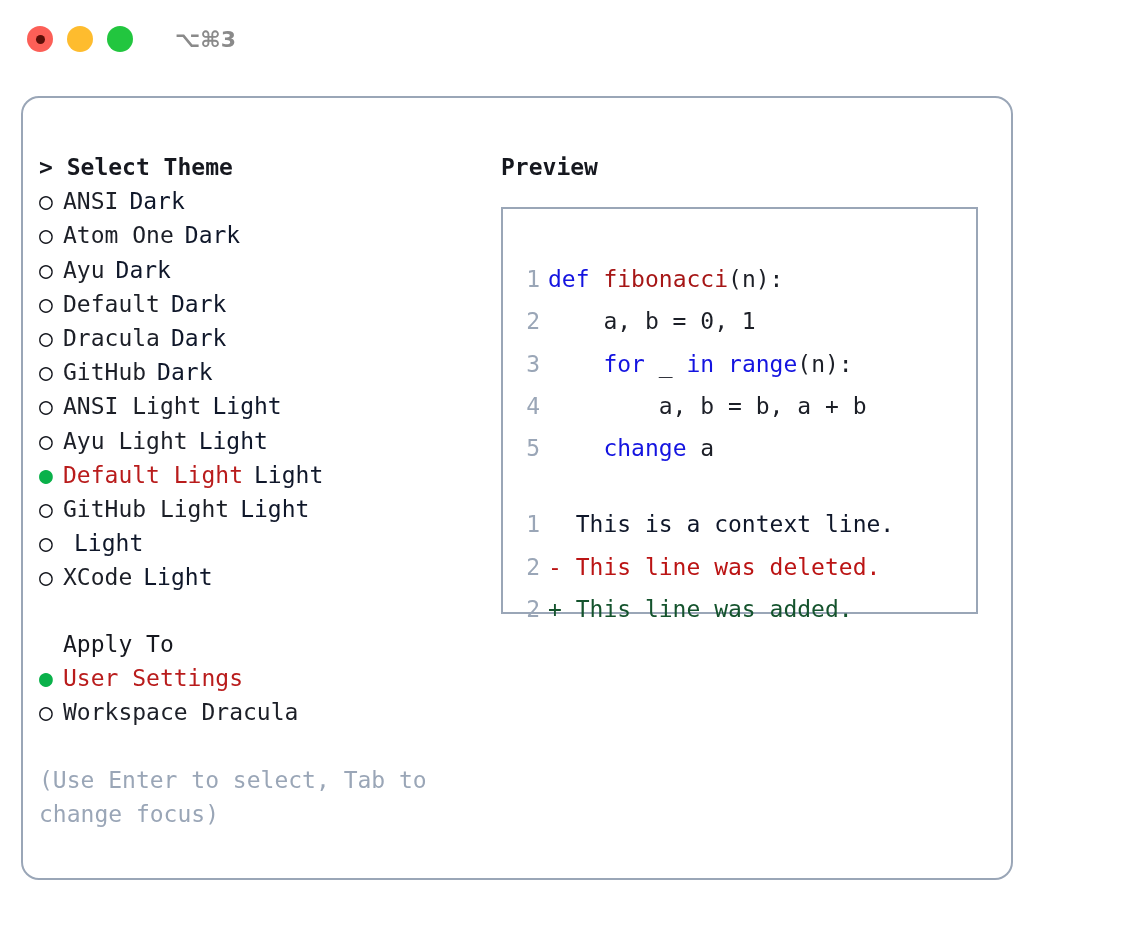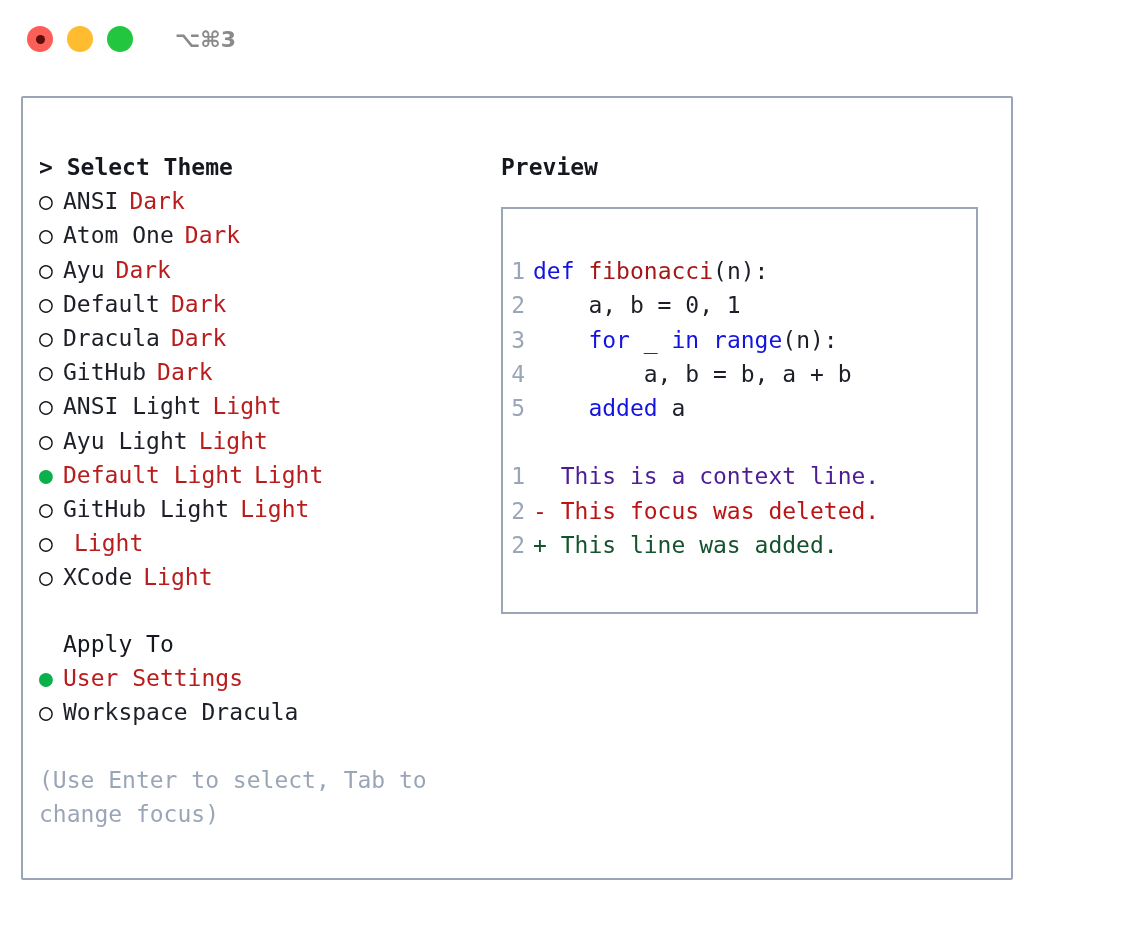--- a/index.html
+++ b/index.html
@@ -68,21 +68,21 @@
   }
 
   
   .panel {
     position: absolute;
     left: 21px;
     top: 96px;
     width: 992px;
     height: 784px;
     border: 2px solid #9aa6b7;
-    border-radius: 2px;
+    border-radius: 18px;
     box-sizing: border-box;
     background: #ffffff;
   }
 
   .panel-inner {
     position: absolute;
     left: 0; top: 0;
     width: 100%;
     height: 100%;
     display: flex;
@@ -112,21 +112,21 @@
     display: inline-block;
     width: 24px;
     flex: 0 0 24px;
     font-size: 23px;
   }
   .marker-off { color: #16181f; }
   .marker-on  { color: #0ab14a; }
   .opt-label { color: #1c1f27; }
   .opt-label.selected { color: #b91c1c; }
   .opt-cat {
-    color: #b91c1c;
+    color: #0f172a;
     padding-left: 11px;
   }
   .subsection {
     margin-top: 32px;
   }
   .subsection-title {
     font-size: 23px;
     color: #16181f;
     line-height: 34.2px;
     padding-left: 24px;
@@ -159,34 +159,36 @@
     height: 407px;
     border: 2px solid #9aa6b7;
     box-sizing: border-box;
     background: #ffffff;
     padding: 45px 0 0 0;
   }
   .code-line {
     font-size: 23px;
     line-height: 34.2px;
     white-space: pre;
+    padding-left: 15px;
     color: #1c1f27;
+    margin-top: 8px;
   }
   .ln {
     display: inline-block;
     width: 22px;
     text-align: right;
     color: #9aa6b7;
   }
   .code-body { padding-left: 8px; }
   .tok-kw   { color: #1414e0; }
   .tok-fn   { color: #a61616; }
   .tok-txt  { color: #1c1f27; }
   .diff-gap { height: 34.2px; }
-  .diff-ctx { color: #4c1d95; }
+  .diff-ctx { color: #0f172a; }
   .diff-del { color: #bb1414; }
   .diff-add { color: #14532d; }
 </style>
 </head>
 <body>
 
 <div class="app-window">
 
   <div class="titlebar">
     <div class="traffic-lights">
@@ -230,26 +232,26 @@
       </div>
 
       <div class="right-col">
         <div class="preview-title">Preview</div>
         <div class="preview-box">
           <div id="code-preview">
               <div class="code-line"><span class="ln">1</span><span class="code-body"><span class="tok-kw">def</span><span class="tok-txt"> </span><span class="tok-fn">fibonacci</span><span class="tok-txt">(n):</span></span></div>
               <div class="code-line"><span class="ln">2</span><span class="code-body"><span class="tok-txt">    a, b = 0, 1</span></span></div>
               <div class="code-line"><span class="ln">3</span><span class="code-body"><span class="tok-txt">    </span><span class="tok-kw">for</span><span class="tok-txt"> _ </span><span class="tok-kw">in</span><span class="tok-txt"> </span><span class="tok-kw">range</span><span class="tok-txt">(n):</span></span></div>
               <div class="code-line"><span class="ln">4</span><span class="code-body"><span class="tok-txt">        a, b = b, a + b</span></span></div>
-              <div class="code-line"><span class="ln">5</span><span class="code-body"><span class="tok-txt">    </span><span class="tok-kw">added</span><span class="tok-txt"> a</span></span></div>
+              <div class="code-line"><span class="ln">5</span><span class="code-body"><span class="tok-txt">    </span><span class="tok-kw">change</span><span class="tok-txt"> a</span></span></div>
             </div>
           <div class="diff-gap"></div>
           <div id="diff-preview">
               <div class="code-line"><span class="ln">1</span><span class="code-body diff-ctx">  This is a context line.</span></div>
-              <div class="code-line"><span class="ln">2</span><span class="code-body diff-del">- This focus was deleted.</span></div>
+              <div class="code-line"><span class="ln">2</span><span class="code-body diff-del">- This line was deleted.</span></div>
               <div class="code-line"><span class="ln">2</span><span class="code-body diff-add">+ This line was added.</span></div>
             </div>
         </div>
       </div>
 
     </div>
   </div>
 
 </div>
 

